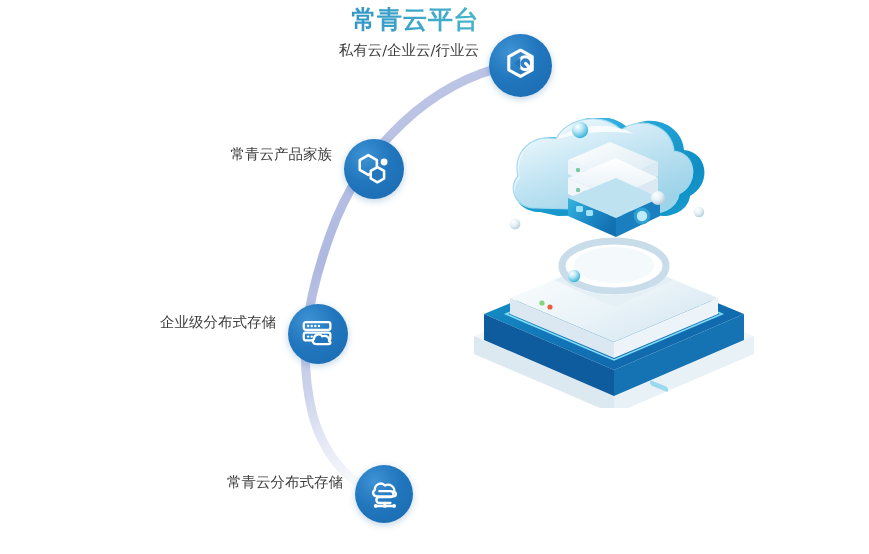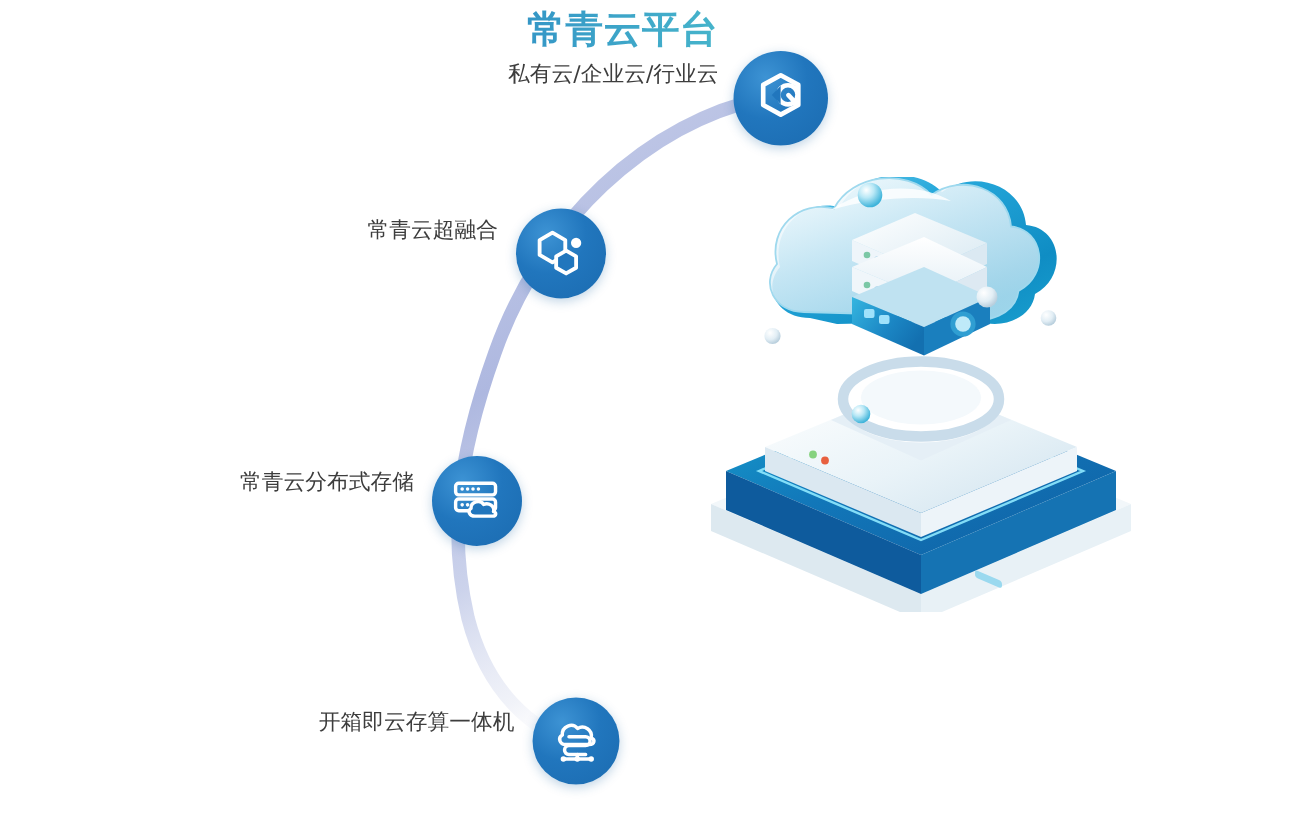--- a/index.html
+++ b/index.html
@@ -108,55 +108,55 @@
         <path d="M19.5 4.2 L7.8 10.6 L7.8 24.0 L19.5 30.4" fill="none" stroke="#2176bd" stroke-width="0"></path>
         <circle cx="24.3" cy="17.2" r="6.4" fill="none" stroke="#ffffff" stroke-width="3.1"></circle>
         <path d="M24.6 17.4 L30.4 23.6" stroke="#ffffff" stroke-width="3.1" stroke-linecap="round"></path>
         <path d="M13.6 17.3 L19.4 11.2 L19.4 23.5 Z" fill="#2176bd"></path>
       </svg>
     </div>
   </div>
 
   <div class="node" id="node-desktop">
     <div class="label-block right-align">
-      <div class="node-sub">常青云超融合</div>
+      <div class="node-sub">常青云产品家族</div>
     </div>
     <div class="icon-circle">
       <svg width="38" height="38" viewBox="0 0 40 40" aria-hidden="true">
         <path d="M14.0 5.4 L23.0 10.6 L23.0 21.0 L14.0 26.2 L5.0 21.0 L5.0 10.6 Z" fill="none" stroke="#ffffff" stroke-width="2.7" stroke-linejoin="round"></path>
         <path d="M23.6 18.0 L30.6 22.0 L30.6 30.0 L23.6 34.0 L16.6 30.0 L16.6 22.0 Z" fill="#2176bd" stroke="#ffffff" stroke-width="2.7" stroke-linejoin="round"></path>
         <circle cx="30.6" cy="12.6" r="3.6" fill="#ffffff"></circle>
       </svg>
     </div>
   </div>
 
   <div class="node" id="node-storage">
     <div class="label-block right-align">
-      <div class="node-sub">常青云分布式存储</div>
+      <div class="node-sub">企业级分布式存储</div>
     </div>
     <div class="icon-circle">
       <svg width="38" height="38" viewBox="0 0 40 40" aria-hidden="true">
         <rect x="5" y="7.5" width="28" height="8.2" rx="2.2" fill="none" stroke="#ffffff" stroke-width="2.4"></rect>
         <rect x="5" y="18.6" width="28" height="8.2" rx="2.2" fill="none" stroke="#ffffff" stroke-width="2.4"></rect>
         <circle cx="9.6" cy="11.6" r="1.25" fill="#ffffff"></circle>
         <circle cx="13.4" cy="11.6" r="1.25" fill="#ffffff"></circle>
         <circle cx="17.2" cy="11.6" r="1.25" fill="#ffffff"></circle>
         <circle cx="21.0" cy="11.6" r="1.25" fill="#ffffff"></circle>
         <circle cx="9.6" cy="22.7" r="1.25" fill="#ffffff"></circle>
         <circle cx="13.4" cy="22.7" r="1.25" fill="#ffffff"></circle>
         <circle cx="17.2" cy="22.7" r="1.25" fill="#ffffff"></circle>
         <path d="M18.6 30.6 C14.6 30.6 13.2 27.0 15.8 25.2 C15.6 20.6 22.2 18.6 24.6 22.4
                  C28.4 20.8 32.6 23.8 31.6 27.4 C33.8 28.0 33.6 30.6 31.0 30.6 Z" fill="#2176bd" stroke="#ffffff" stroke-width="2.4" stroke-linejoin="round"></path>
       </svg>
     </div>
   </div>
 
   <div class="node" id="node-hci">
     <div class="label-block right-align">
-      <div class="node-sub">开箱即云存算一体机</div>
+      <div class="node-sub">常青云分布式存储</div>
     </div>
     <div class="icon-circle">
       <svg width="37" height="37" viewBox="0 0 40 40" aria-hidden="true">
         <path d="M12.0 22.0 C7.6 22.0 6.2 17.0 9.6 15.2 C9.2 8.6 17.0 6.0 20.6 10.4
                  C25.4 7.6 31.6 11.6 30.4 17.2 C33.6 18.6 32.8 22.0 29.0 22.0 Z" fill="none" stroke="#ffffff" stroke-width="2.5" stroke-linejoin="round"></path>
         <path d="M14.4 16.4 h12.0 a3.2 3.2 0 0 1 0 6.4 h-12.0 a3.2 3.2 0 0 0 0 6.4 h12.0" fill="none" stroke="#ffffff" stroke-width="2.5" stroke-linecap="round"></path>
         <path d="M20.4 29.2 v3.2" stroke="#ffffff" stroke-width="2.5" stroke-linecap="round"></path>
         <path d="M10.4 32.4 h20.0" stroke="#ffffff" stroke-width="2.5" stroke-linecap="round"></path>
         <circle cx="10.4" cy="32.4" r="2.0" fill="#ffffff"></circle>
         <circle cx="20.4" cy="32.4" r="2.0" fill="#ffffff"></circle>

